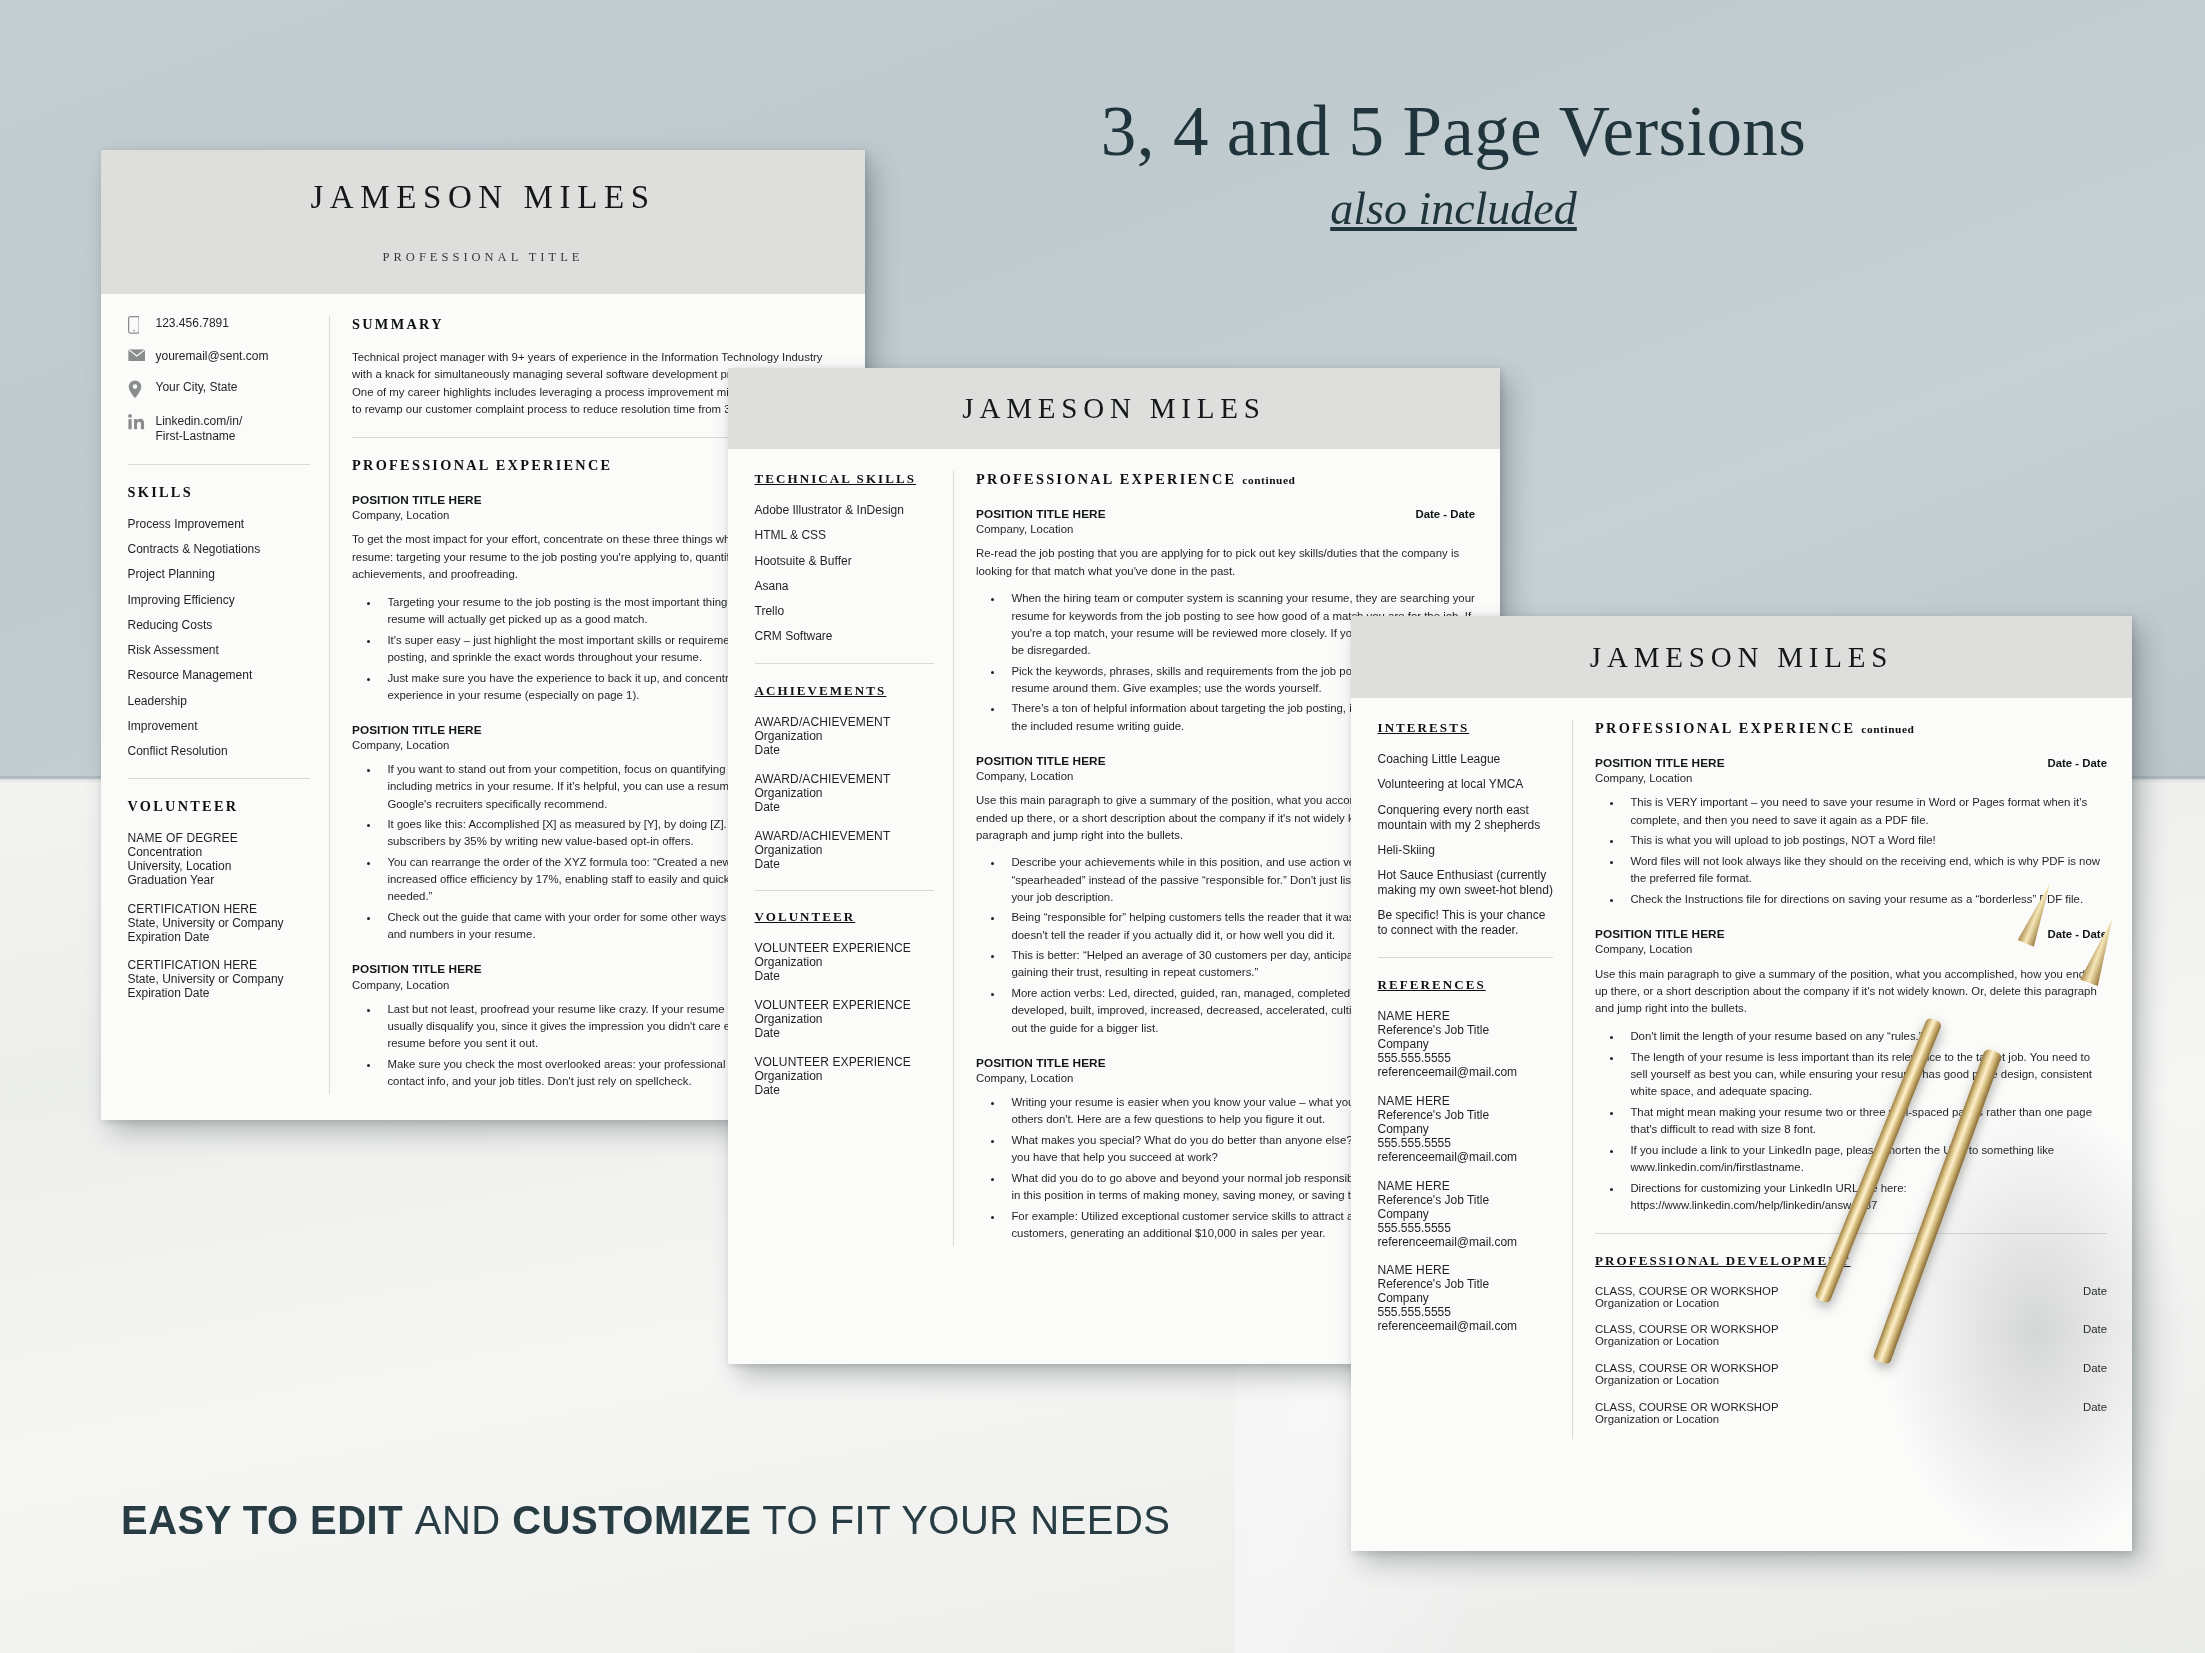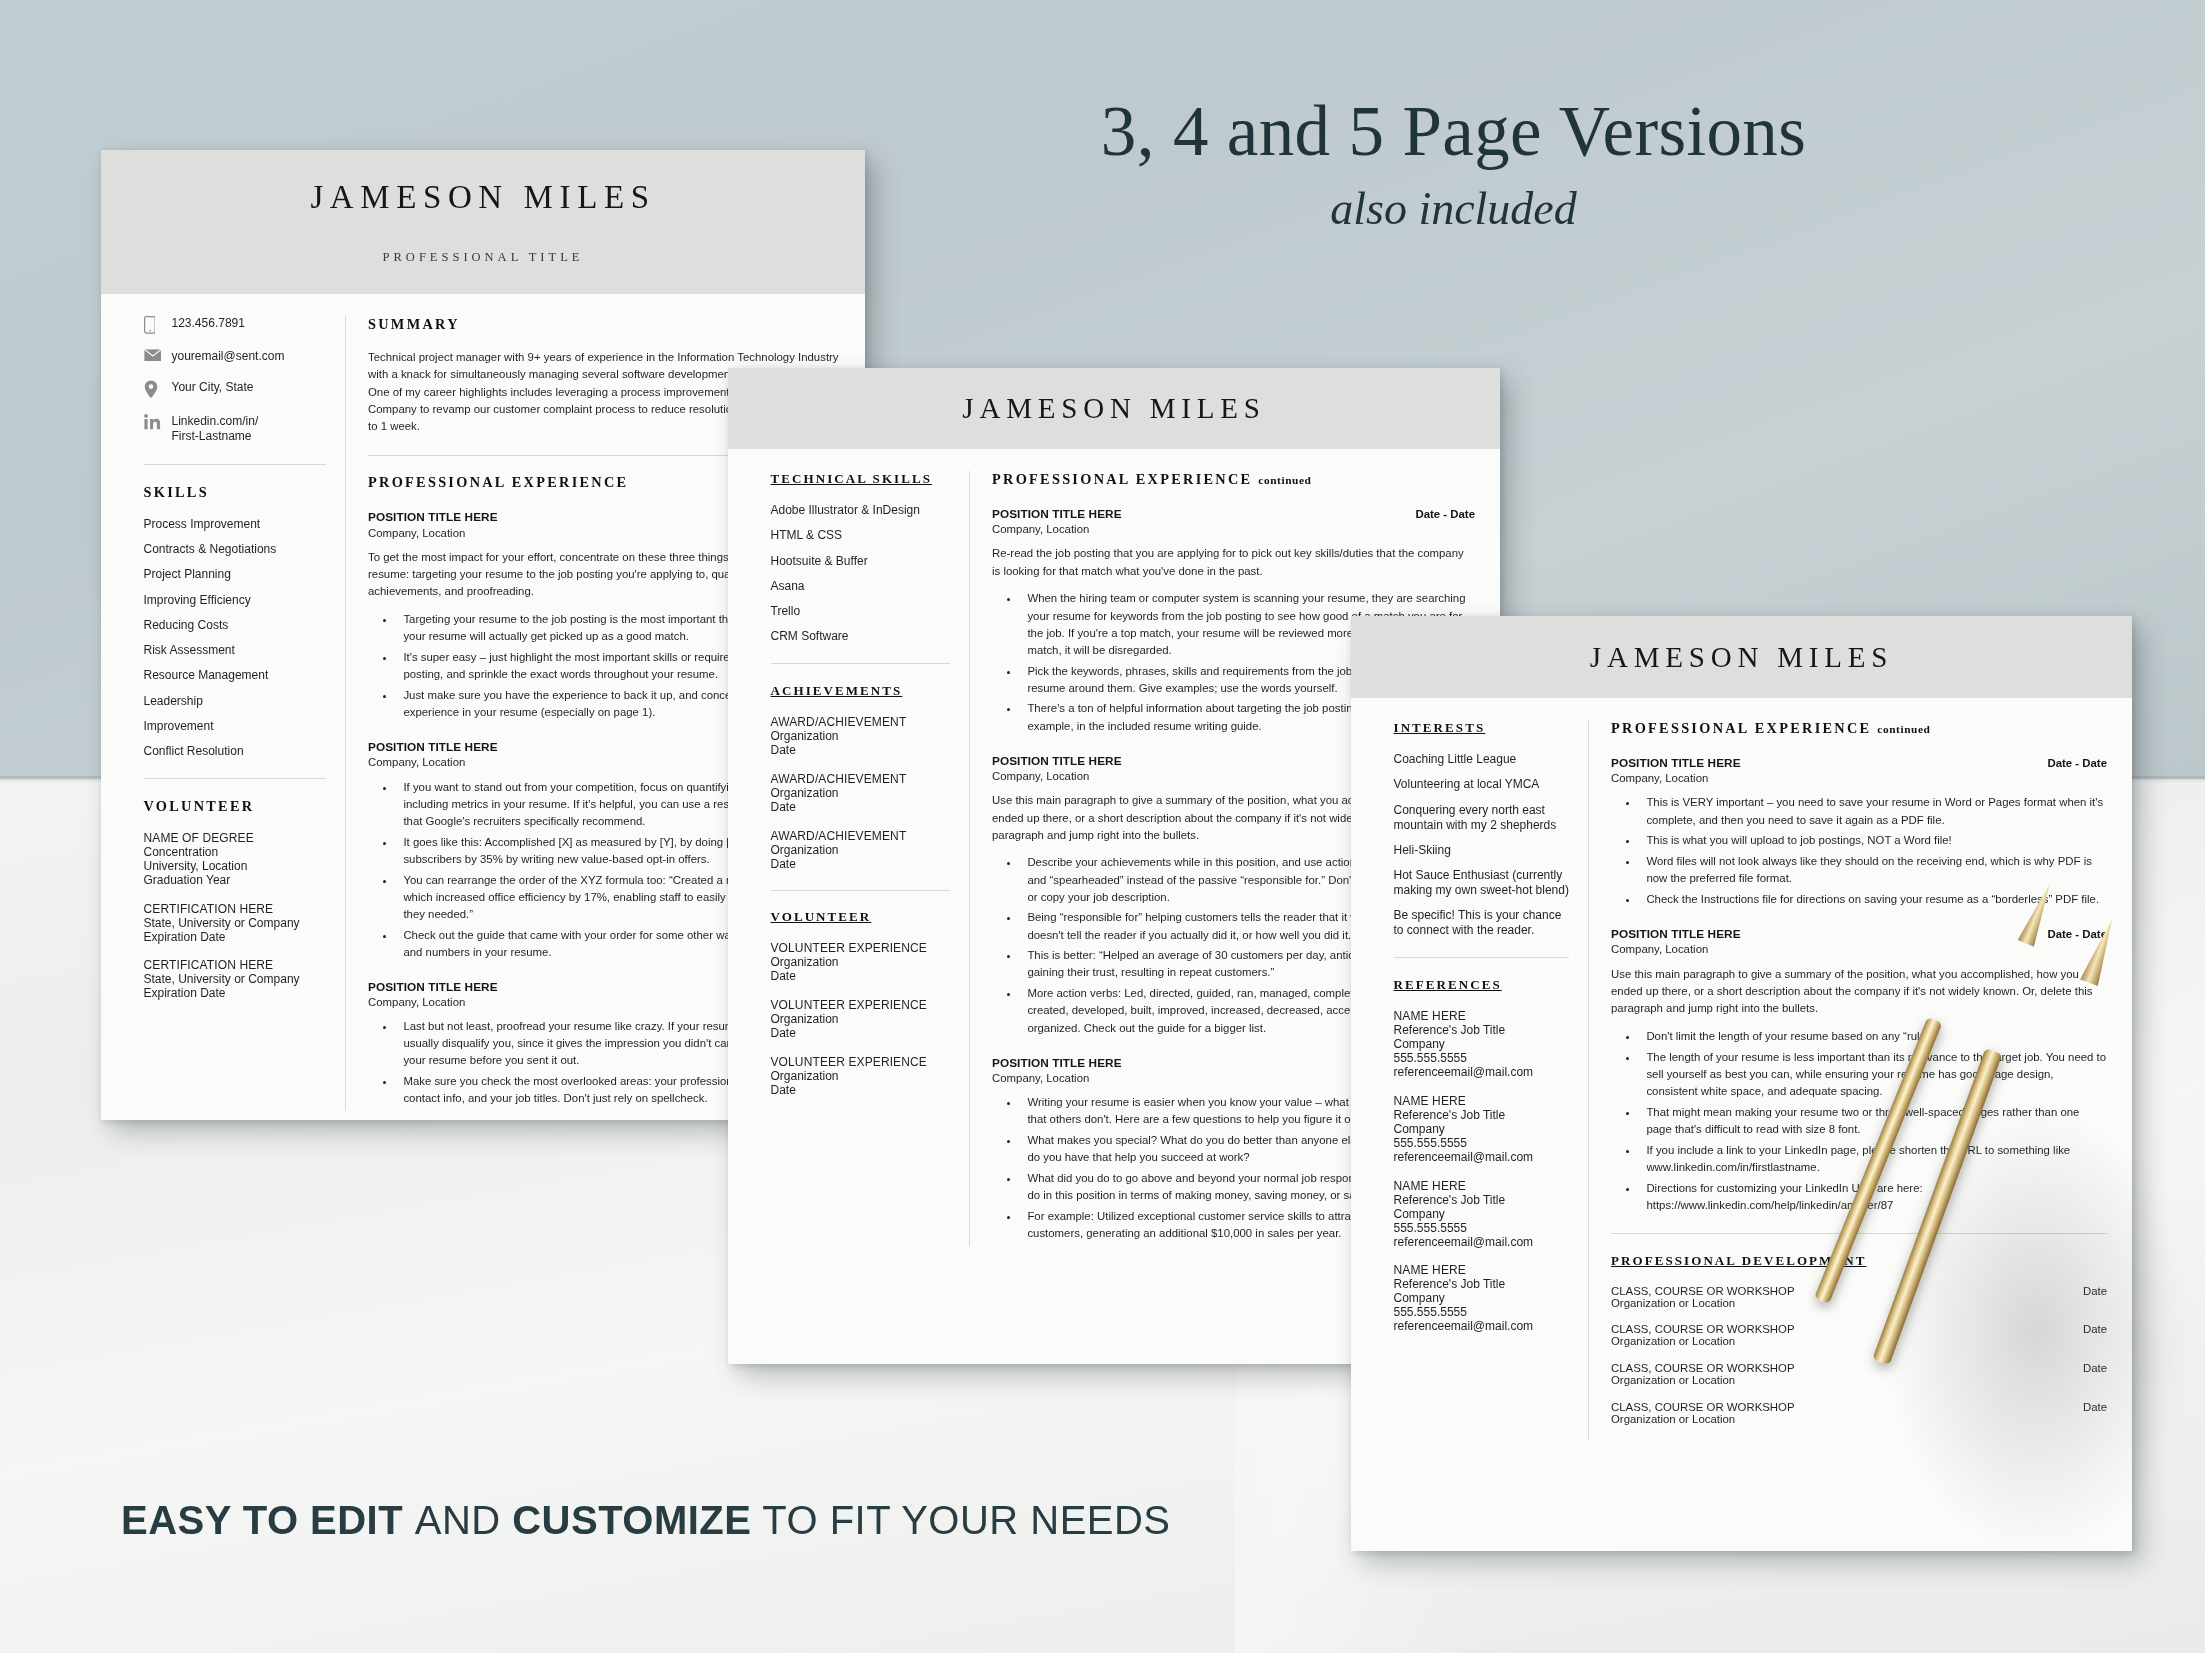--- a/index.html
+++ b/index.html
@@ -58,21 +58,21 @@
   }
   #page1 .doc-name { font-size: 33px; }
   #page2 .doc-name { font-size: 29px; }
   #page3 .doc-name { font-size: 29px; }
   .doc-subtitle {
     font-family: "Liberation Serif", serif;
     font-size: 12.5px; letter-spacing: .32em; color: #33393c;
     margin-top: 14.7px;
   }
 
-  .sheet-body { display: flex; padding: 22px 0 0 16px; }
+  .sheet-body { display: flex; padding: 22px 0 0 0; }
 
   .col-left { padding: 0 19px 0 26.5px; }
   .col-right { flex: 1; padding: 0 25px 0 22px; border-left: 0.7px solid #d9d9d7; }
 
   #page1 .col-left { width: 228px; }
   #page2 .col-left { width: 225px; }
   #page3 .col-left { width: 221px; }
 
   
   .sec-h {
@@ -121,21 +121,21 @@
     position: absolute; left: 928px; top: 94px; width: 1051px;
     text-align: center;
   }
   .promo-1 {
     font-family: "Liberation Serif", serif;
     font-size: 71px; color: #20353b; font-weight: 400; line-height: 1.05;
     letter-spacing: .005em;
   }
   .promo-2 {
     font-family: "Liberation Serif", serif;
-    font-style: italic; font-size: 46px; color: #20353b; margin-top: 13.2px;
+    font-style: italic; font-size: 46px; color: #20353b; margin-top: 13.2px; text-decoration: underline;
   }
   .banner {
     position: absolute; left: 121px; top: 1498px; width: 1117px;
     font-size: 40px; letter-spacing: .012em; color: #283c44;
     font-weight: 400;
   }
   .banner b { font-weight: 700; }
 
   
   .pen { position: absolute; border-radius: 5.1px; }

